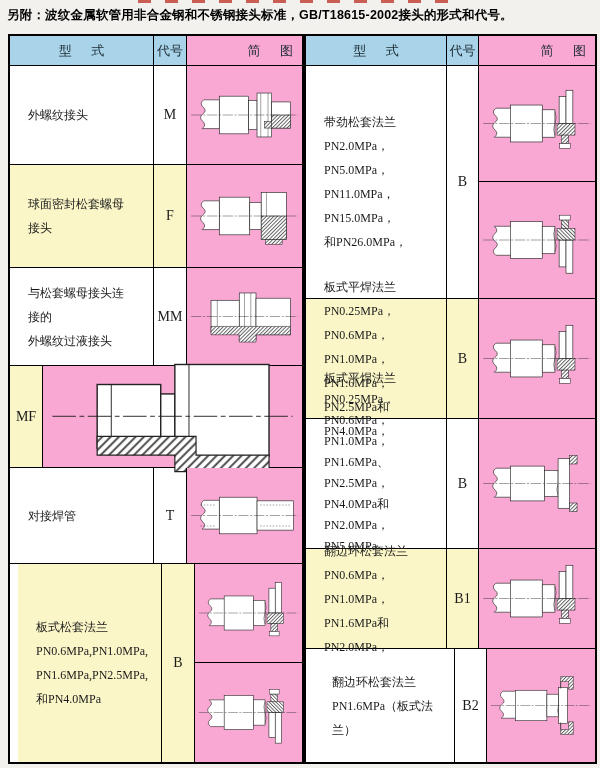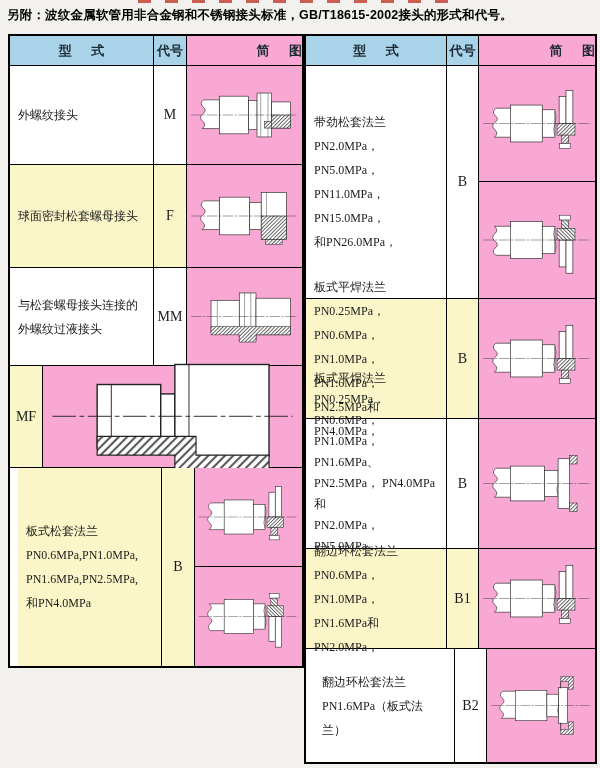--- a/index.html
+++ b/index.html
@@ -28,25 +28,25 @@
   .tbl-right{left:304px;width:289px;}
   .tr{display:flex;box-sizing:border-box;border-bottom:1px solid #000;}
   .tr:last-child{border-bottom:none;margin-left:8px;}
   .td{box-sizing:border-box;border-right:1px solid #000;display:flex;align-items:center;}
   .td:last-child{border-right:none;}
   .tbl-left  .td-type{width:144px;}
   .tbl-left  .td-code{width:33px;}
   .tbl-right .td-type{width:141px;}
   .tbl-right .td-code{width:32px;}
   .td-diag{flex:1;flex-direction:column;align-items:stretch;justify-content:center;background:#f9a8d4;text-align:right;}
-  .td-type{padding:2px 8px;font-size:12px;line-height:2.0;white-space:pre-line;}
+  .td-type{padding:2px 18px;font-size:12px;line-height:2.0;white-space:pre-line;}
   .td-type.tight{line-height:1.75;}
   .td-code{justify-content:center;font-size:14px;}
   .hdr{background:#a8d3e8;}
-  .hdr .td{justify-content:center;font-weight:700;font-size:13px;color:#1c2a33;white-space:pre;padding:0;}
+  .hdr .td{justify-content:center;font-weight:400;font-size:13px;color:#1c2a33;white-space:pre;padding:9px;}
   .hl{background:#faf6c8;}
   .h30{height:30px}.h99{height:99px}.h103{height:103px}.h98{height:98px}
   .h102{height:102px}.h96{height:96px}.h198{height:198px}
   .h233{height:233px}.h120{height:120px}.h130{height:130px}
   .h100{height:100px}.h113{height:113px}
   .diag-one{flex:1;display:flex;align-items:center;}
   .half{height:50%;box-sizing:border-box;display:flex;align-items:center;}
   .half.first{border-bottom:1px solid #000;}
   .diag-one svg,.half svg{width:100%;height:100%;display:block;}
 </style>
@@ -204,20 +204,32 @@
     <div class="td td-diag">
       <div class="diag-one">
         <svg viewBox="0 0 220 150">
             <use href="#g-mf"></use>
             <use href="#g-centerline"></use>
           </svg>
       </div>
     </div>
   </div>
 
+  <div class="tr h96">
+    <div class="td td-type">对接焊管</div>
+    <div class="td td-code">T</div>
+    <div class="td td-diag">
+      <div class="diag-one">
+        <svg viewBox="0 0 220 150">
+            <use href="#g-t"></use>
+            <use href="#g-centerline"></use>
+          </svg>
+      </div>
+    </div>
+  </div>
 
   <div class="tr h198">
     <div class="td td-type hl">板式松套法兰
 PN0.6MPa,PN1.0MPa,
 PN1.6MPa,PN2.5MPa,
 和PN4.0MPa</div>
     <div class="td td-code hl">B</div>
     <div class="td td-diag">
       <div class="half first">
         <svg viewBox="0 0 220 150">

